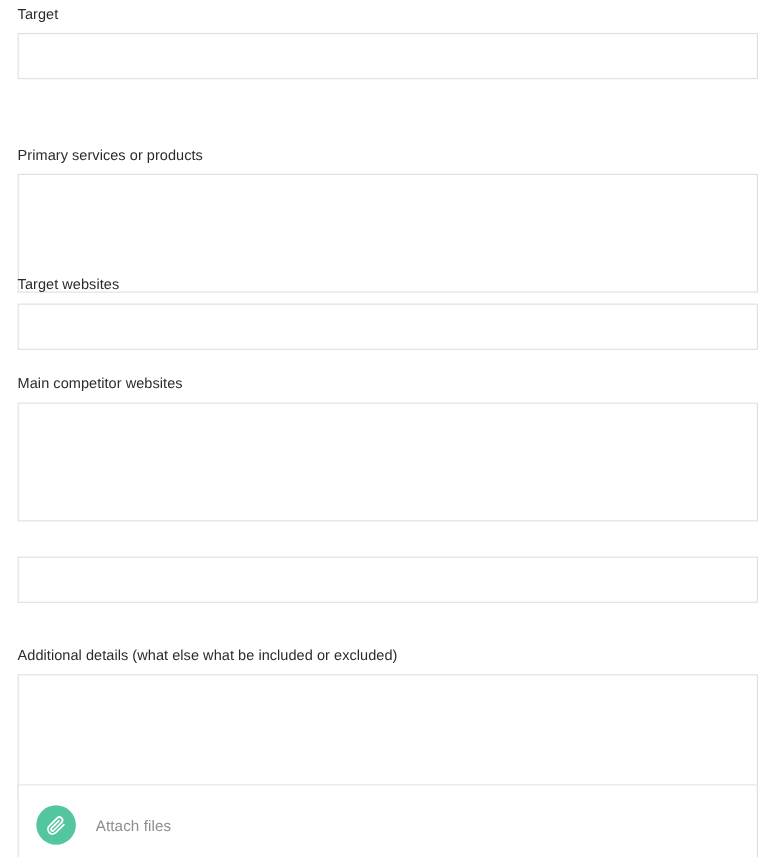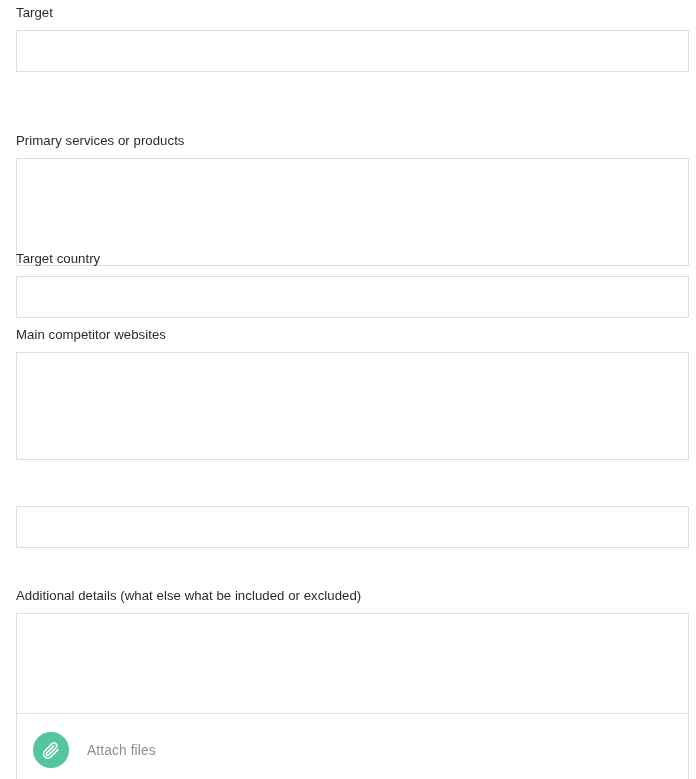--- a/index.html
+++ b/index.html
@@ -67,21 +67,21 @@
   
   .g-website        { position: absolute; left: 16px; top: 5px; }
   .g-website .field-control        { margin-top: 9px; }
 
   .g-services       { position: absolute; left: 16px; top: 95px; margin-top: 38px; }
   .g-services .field-control       { margin-top: 9px; }
 
   .g-audience       { position: absolute; left: 16px; top: 251px; }
   .g-audience .field-control       { margin-top: 9px; }
 
-  .g-competitors    { position: absolute; left: 16px; top: 327px; }
+  .g-competitors    { position: absolute; left: 16px; top: 341px; }
   .g-competitors .field-control    { margin-top: 9px; }
 
   .g-location       { position: absolute; left: 16px; top: 497px; }
   .g-location .field-control       { margin-top: 9px; }
 
   .g-additional     { position: absolute; left: 16px; top: 588px; }
   .g-additional .field-control     { margin-top: 9px; }
 
   
   .attach-bar {
@@ -132,21 +132,21 @@
     <label class="field-label">Target</label>
     <input class="field-control input-sm" type="text" placeholder="" style="">
   </div>
 
   <div class="field-group g-services">
     <label class="field-label">Primary services or products</label>
     <textarea class="field-control textarea-md" placeholder="" style=""></textarea>
   </div>
 
   <div class="field-group g-audience">
-    <label class="field-label">Target country</label>
+    <label class="field-label">Target websites</label>
     <input class="field-control input-sm" type="text" placeholder="" style="">
   </div>
 
   <div class="field-group g-competitors">
     <label class="field-label">Main competitor websites</label>
     <textarea class="field-control textarea-md" placeholder="" style=""></textarea>
   </div>
 
   <div class="field-group g-location">
     <input class="field-control input-sm" type="text" placeholder="" style="">

